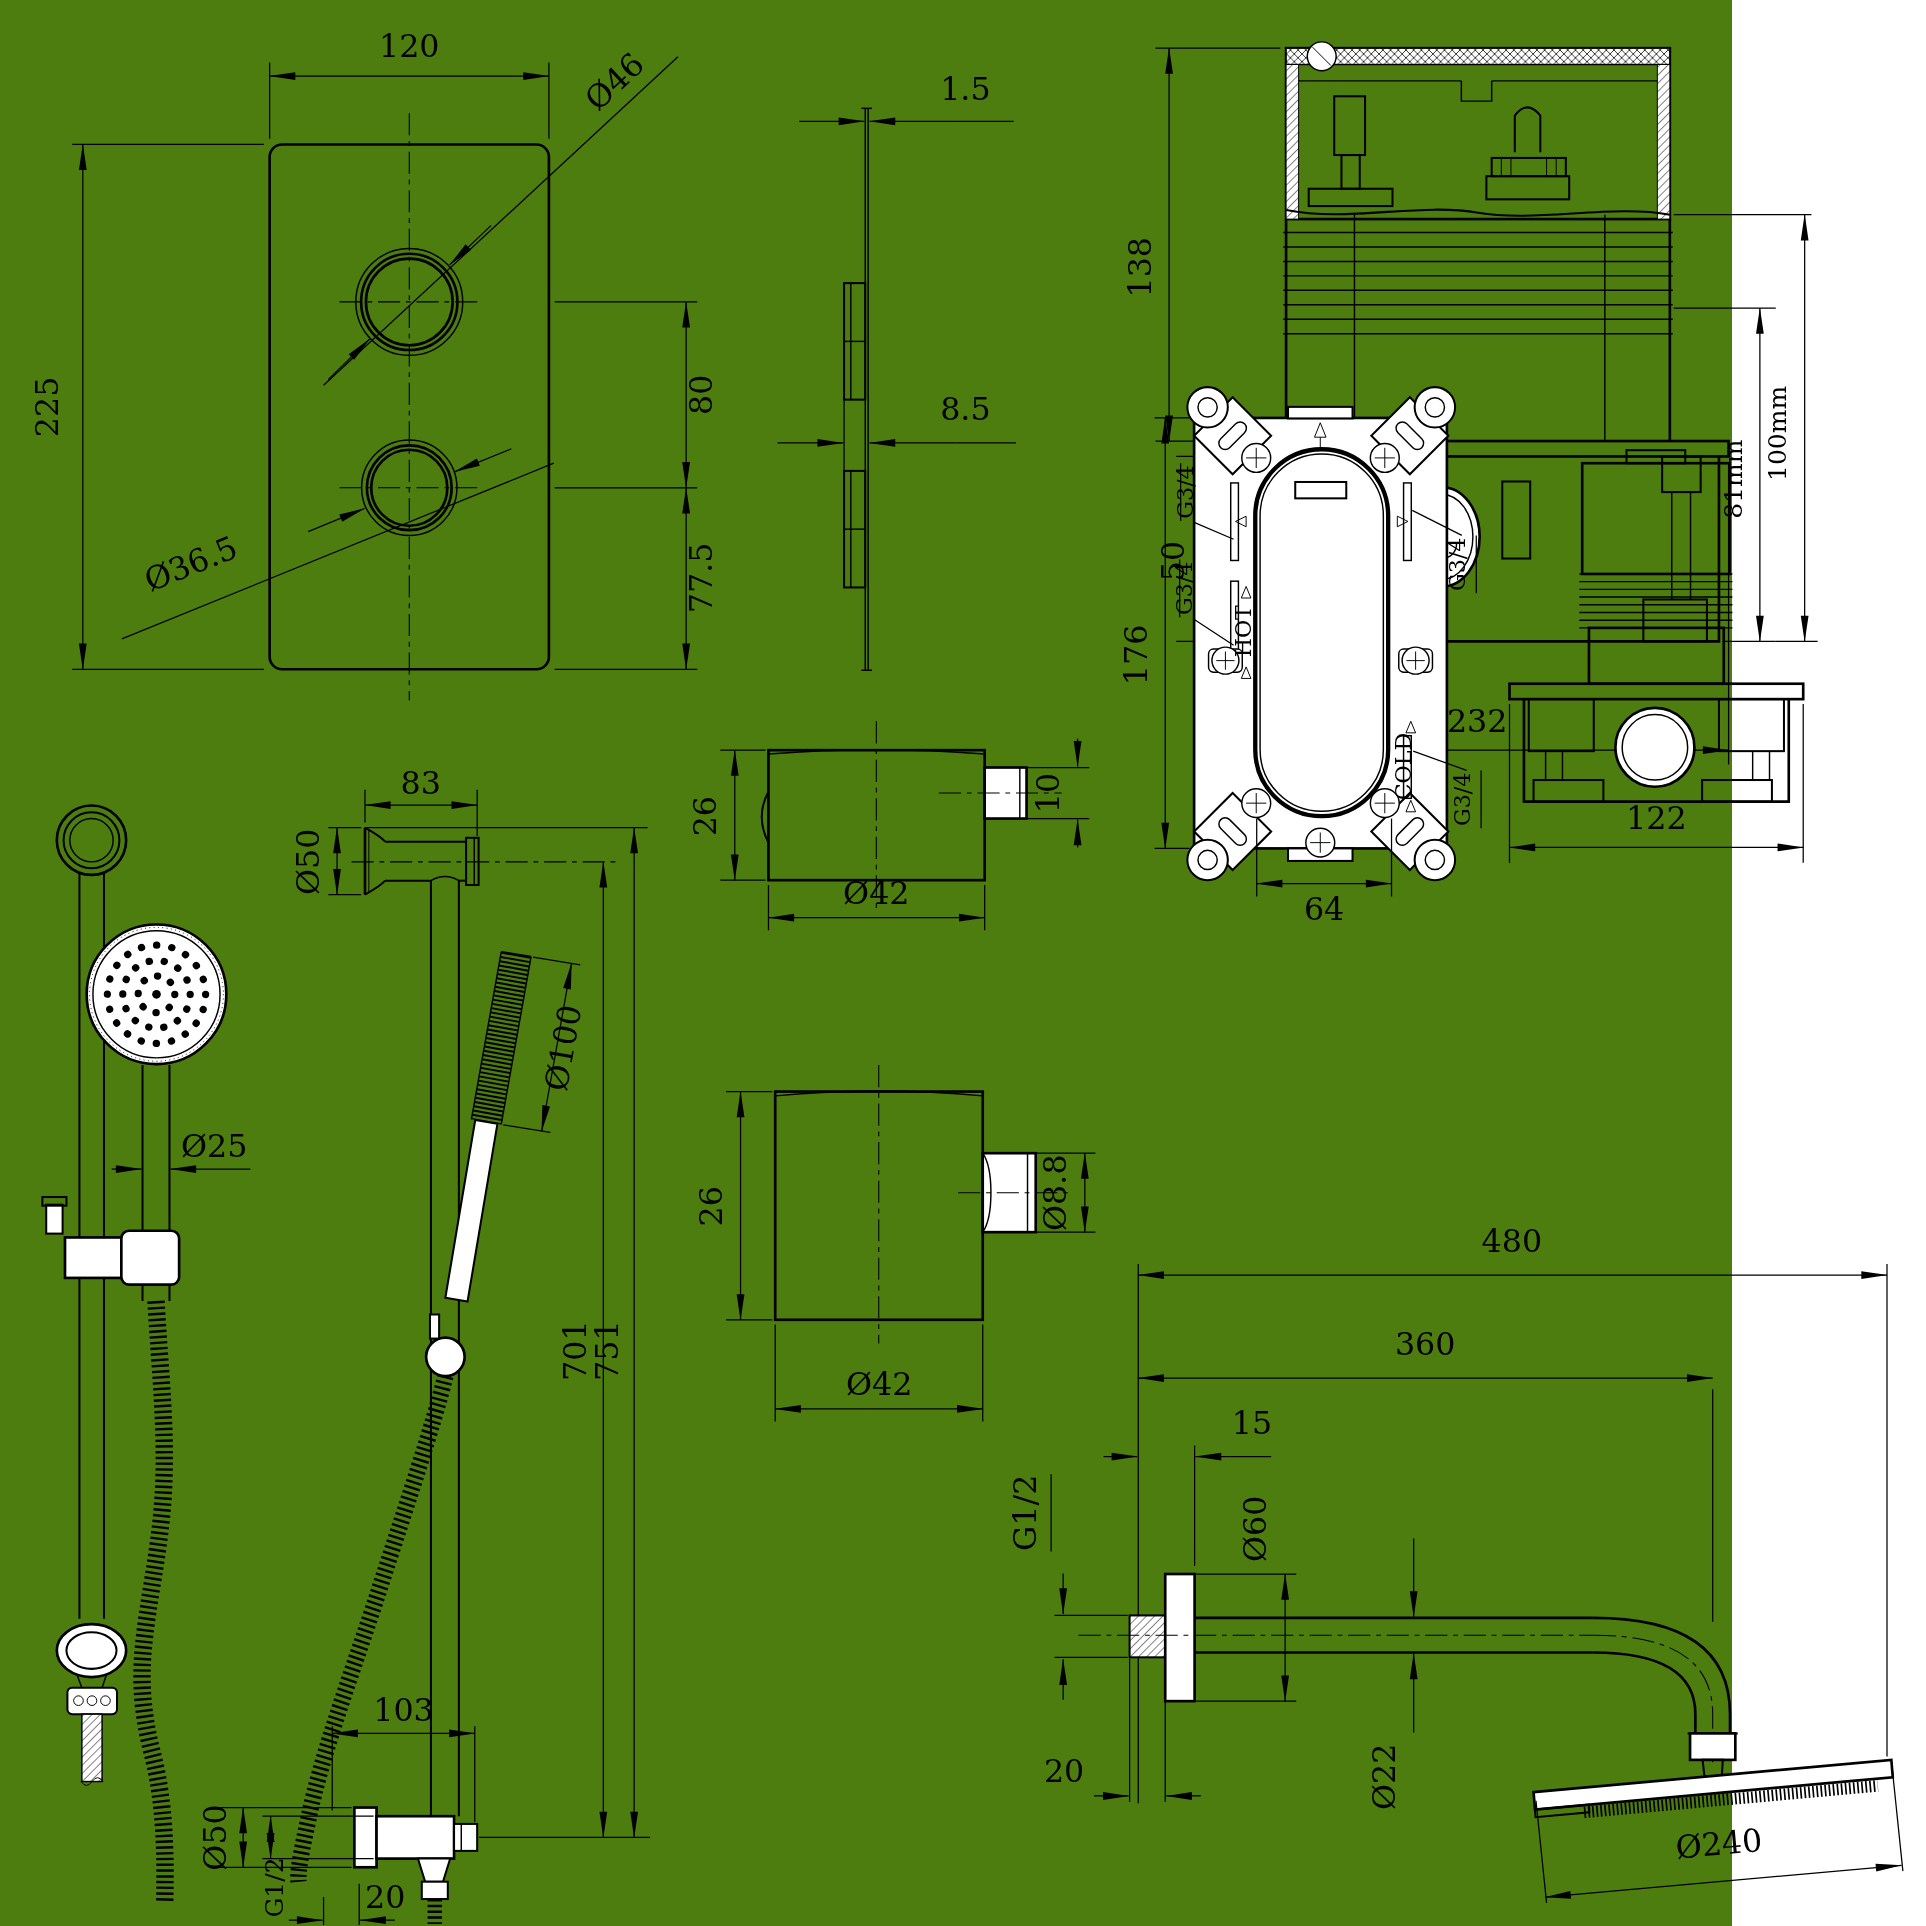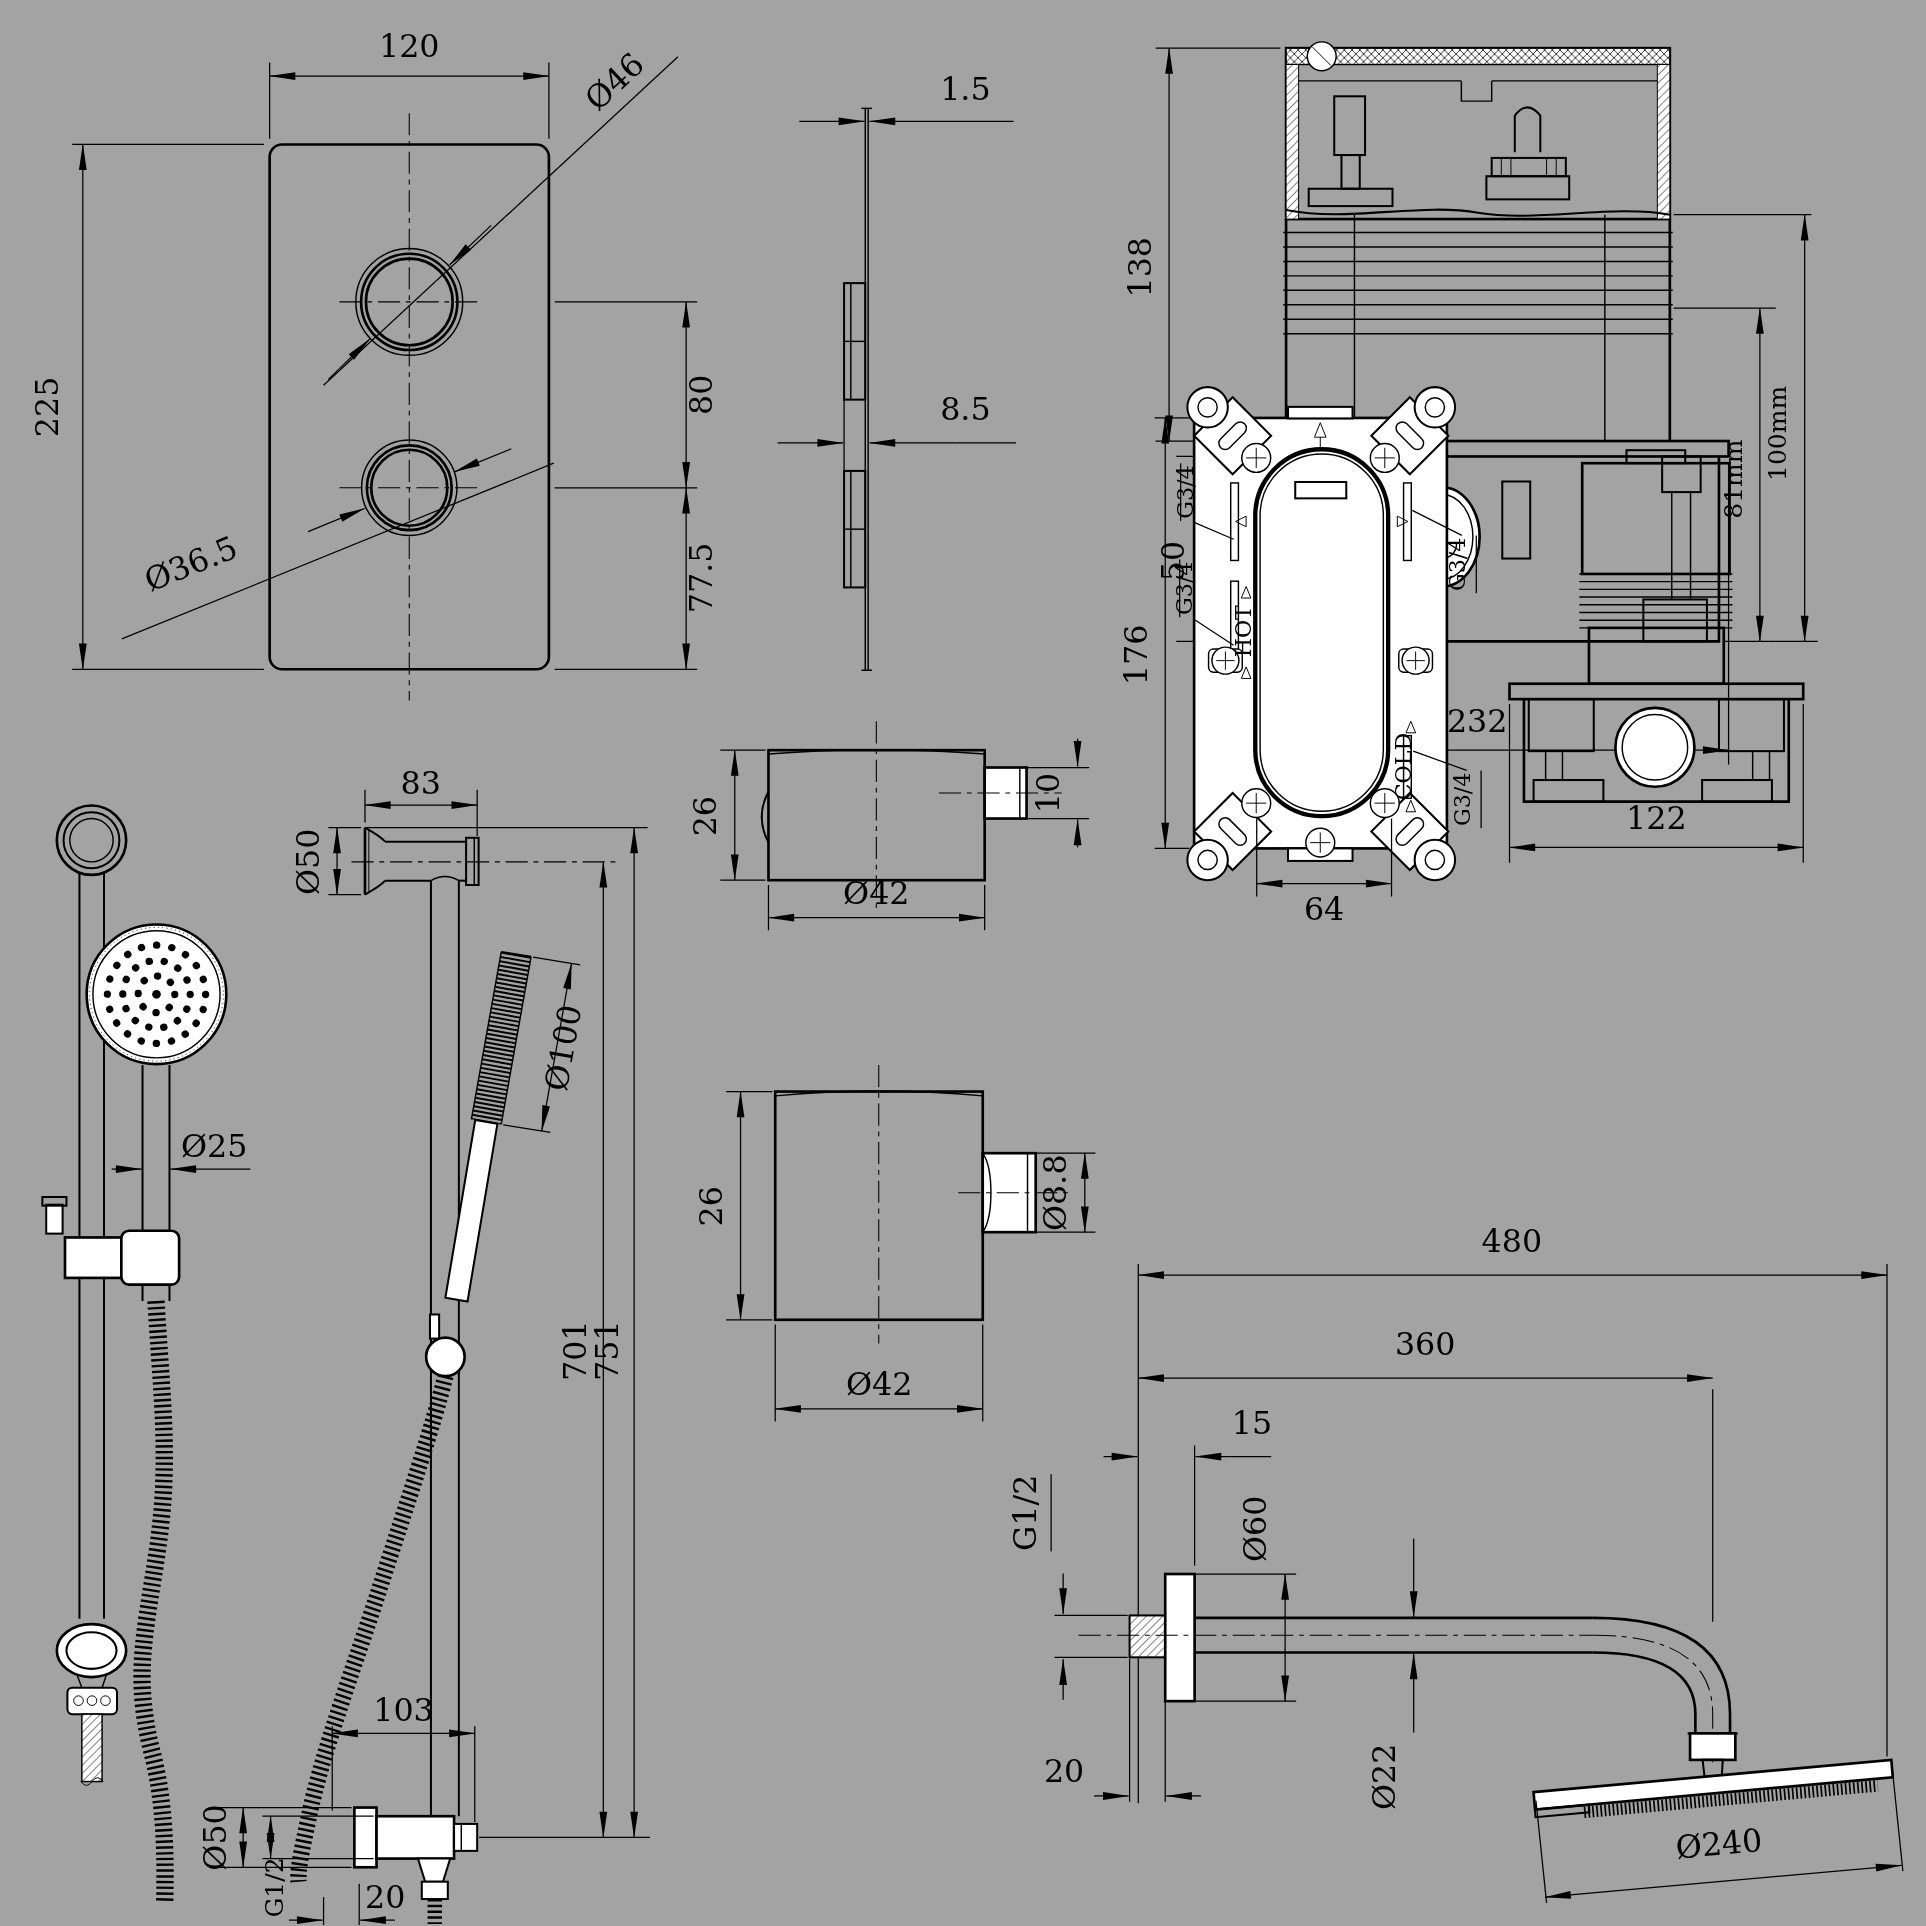--- a/index.html
+++ b/index.html
@@ -1,16 +1,16 @@
 <!DOCTYPE html>
 <html style="font-size:7.7px"><head>
 <meta charset="utf-8">
 <style>
   html,body{margin:0;padding:0;background:#fff;}
-  #sheet{width:1926px;height:1926px;background:#a3a3a3;position:relative;}
+  #sheet{width:1732px;height:1926px;background:#4d7c0f;position:relative;}
   svg{display:block;}
   .o2{fill:none;stroke:#000;stroke-width:2}
   .o3{fill:none;stroke:#000;stroke-width:3}
   .o4{fill:none;stroke:#000;stroke-width:4.2}
   .o5{fill:none;stroke:#000;stroke-width:5.5}
   .o8{fill:none;stroke:#000;stroke-width:9}
   .d{fill:none;stroke:#000;stroke-width:2.6}
   .c{fill:none;stroke:#000;stroke-width:2.2;stroke-dasharray:46 12 10 12}
   .wf{fill:#fff}
   .bk{fill:#000;stroke:none}

